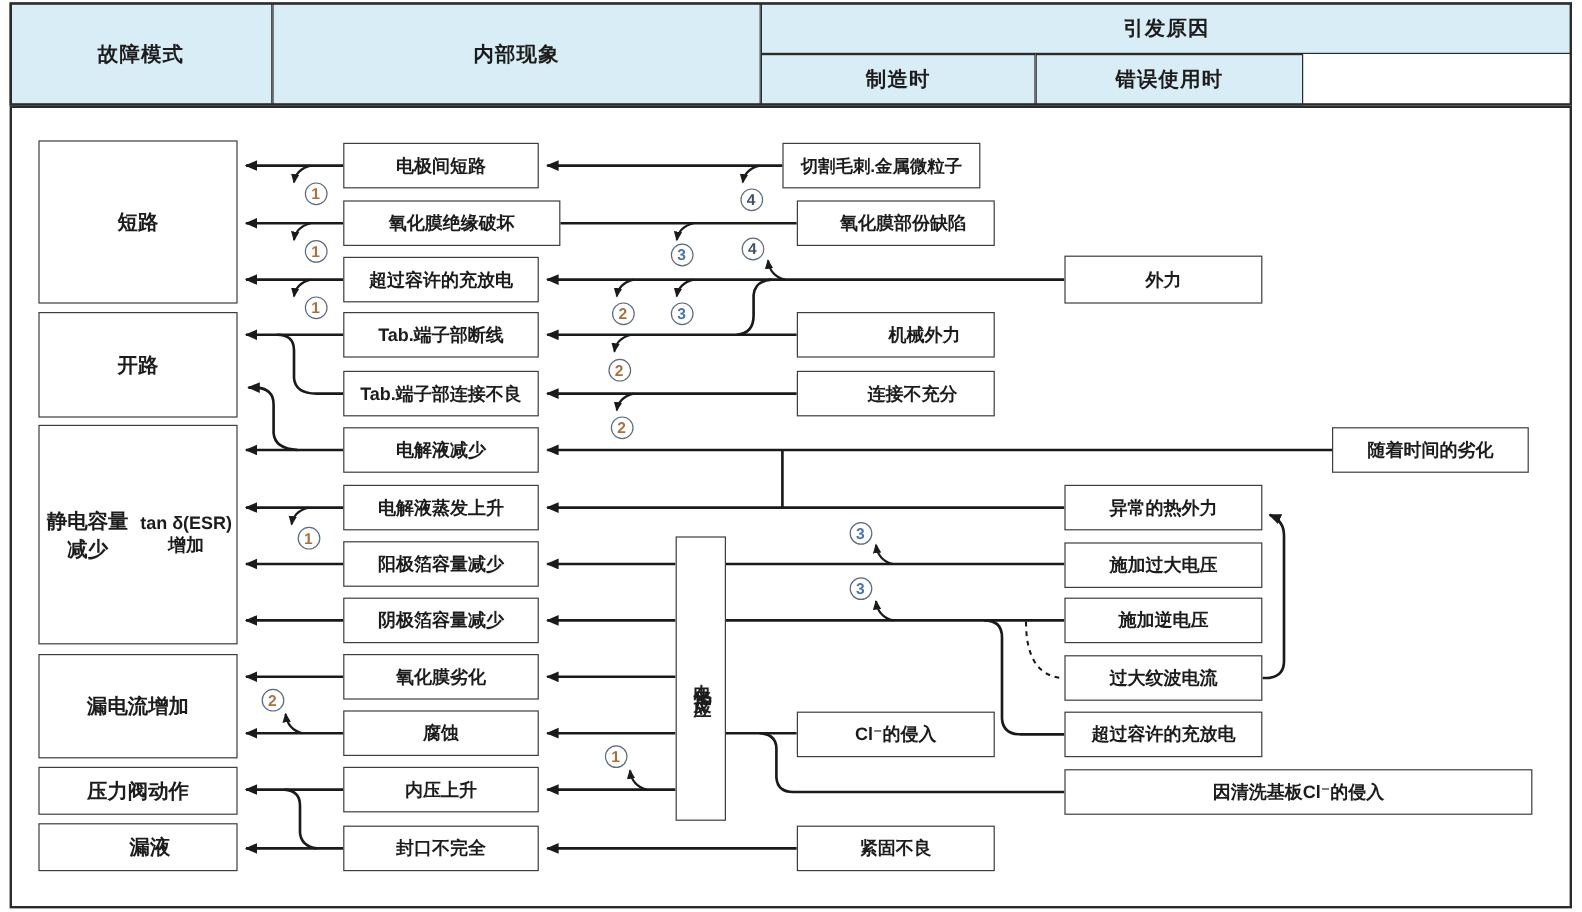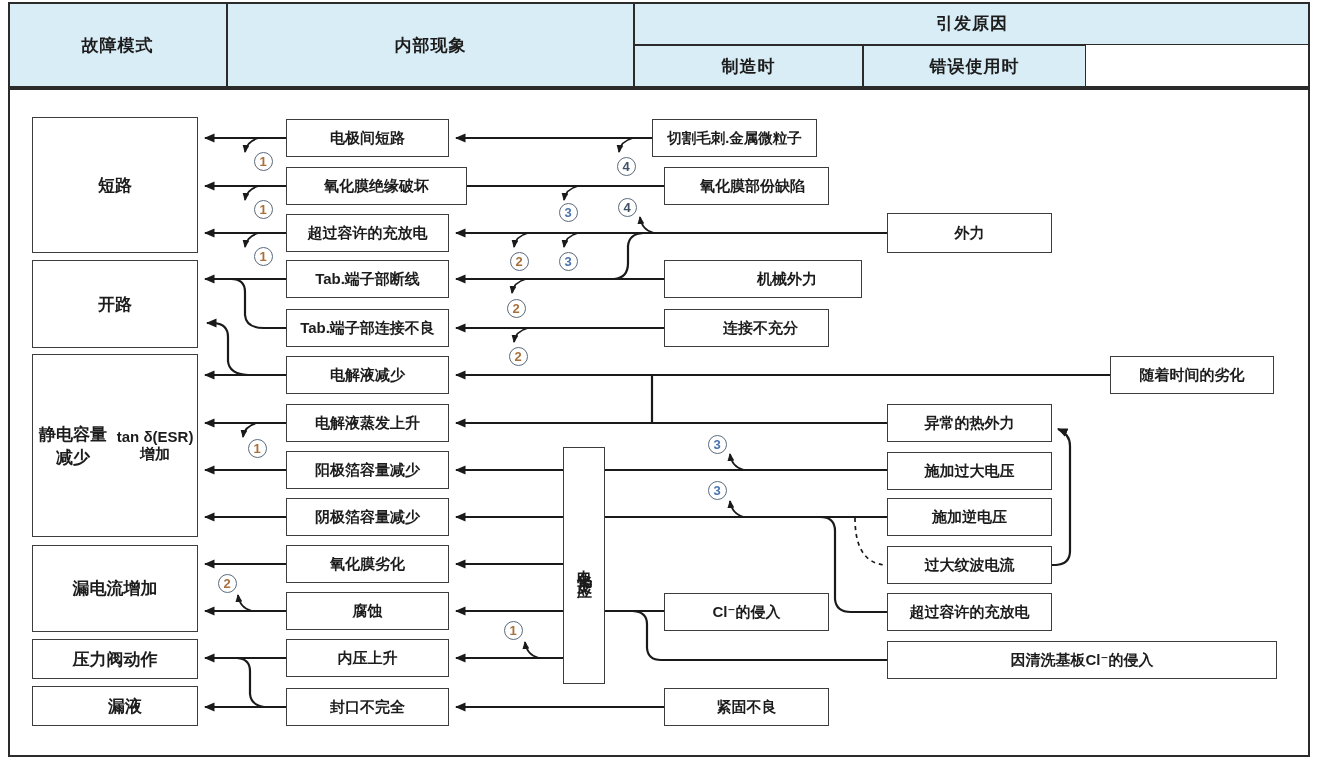--- a/index.html
+++ b/index.html
@@ -130,21 +130,21 @@
   <div class="bx" style="left:286px;top:451px;width:163px;height:38px;">阳极箔容量减少</div>
   <div class="bx" style="left:286px;top:498px;width:163px;height:38px;">阴极箔容量减少</div>
   <div class="bx" style="left:286px;top:545px;width:163px;height:38px;">氧化膜劣化</div>
   <div class="bx" style="left:286px;top:592px;width:163px;height:38px;">腐蚀</div>
   <div class="bx" style="left:286px;top:639px;width:163px;height:38px;">内压上升</div>
   <div class="bx" style="left:286px;top:688px;width:163px;height:38px;">封口不完全</div>
   <div class="bx vbox" style="left:563px;top:447px;width:42px;height:237px;">电化学反应</div>
 
   <div class="bx" style="left:652px;top:119px;width:165px;height:38px;font-size:14.5px;">切割毛刺.金属微粒子</div>
   <div class="bx" style="left:664px;top:167px;width:165px;height:38px;padding-left:12px;">氧化膜部份缺陷</div>
-  <div class="bx" style="left:664px;top:260px;width:198px;height:38px;padding-left:48px;">机械外力</div>
+  <div class="bx" style="left:664px;top:260px;width:165px;height:38px;padding-left:48px;">机械外力</div>
   <div class="bx" style="left:664px;top:309px;width:165px;height:38px;padding-left:28px;">连接不充分</div>
   <div class="bx" style="left:664px;top:593px;width:165px;height:38px;">Cl⁻的侵入</div>
   <div class="bx" style="left:664px;top:688px;width:165px;height:38px;">紧固不良</div>
 
   <div class="bx" style="left:887px;top:213px;width:165px;height:40px;">外力</div>
   <div class="bx" style="left:887px;top:404px;width:165px;height:38px;">异常的热外力</div>
   <div class="bx" style="left:887px;top:452px;width:165px;height:38px;">施加过大电压</div>
   <div class="bx" style="left:887px;top:498px;width:165px;height:38px;">施加逆电压</div>
   <div class="bx" style="left:887px;top:546px;width:165px;height:38px;">过大纹波电流</div>
   <div class="bx" style="left:887px;top:593px;width:165px;height:38px;">超过容许的充放电</div>

